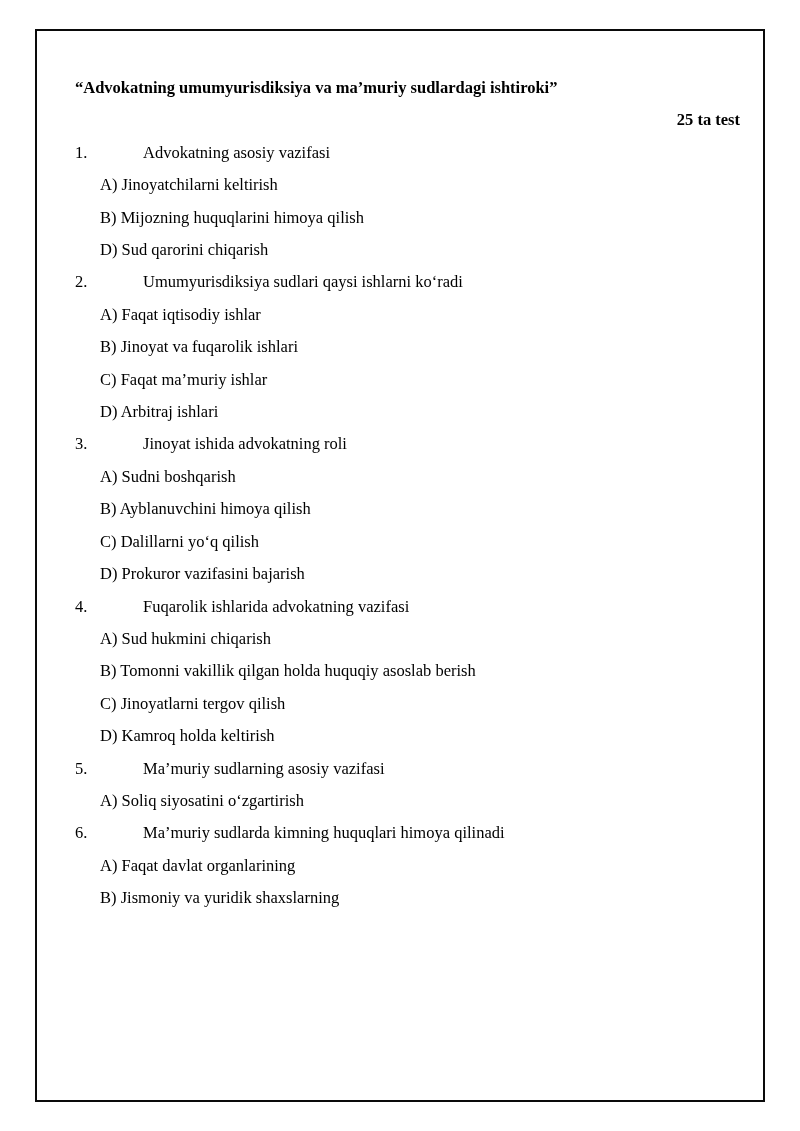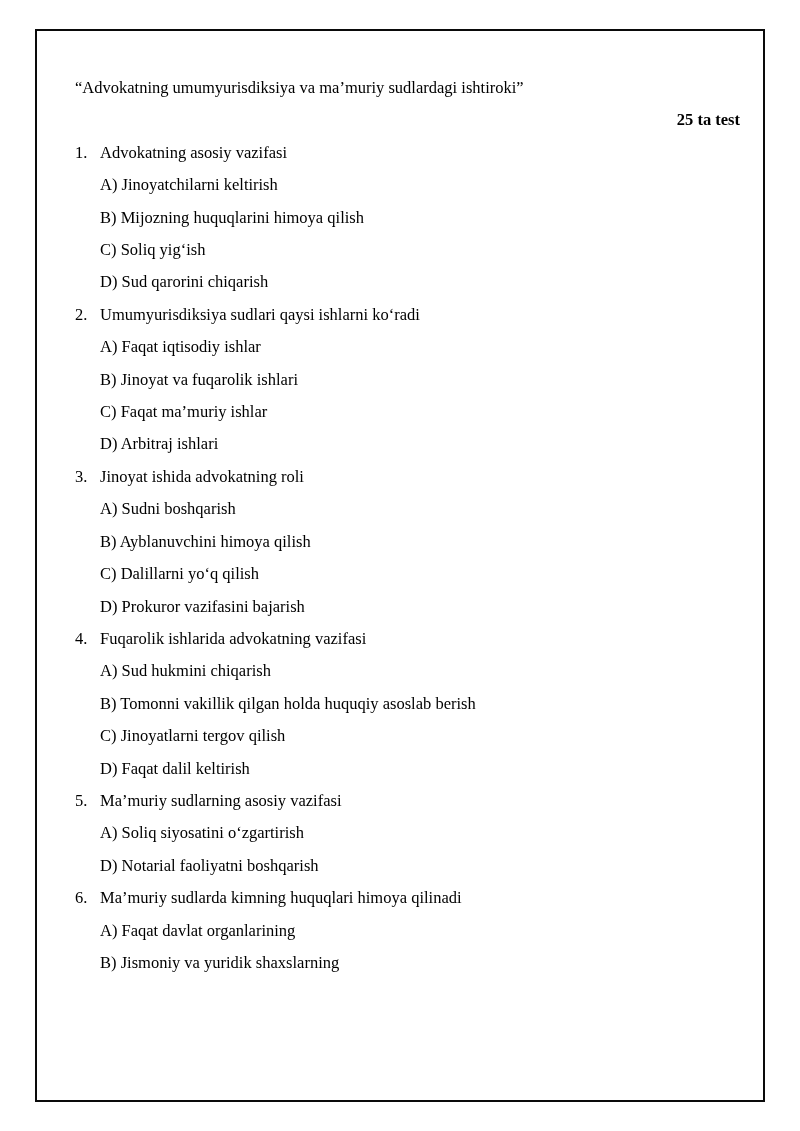--- a/index.html
+++ b/index.html
@@ -28,21 +28,21 @@
   .content {
     position: absolute;
     left: 75px;
     top: 72px;
     right: 60px;
     font-size: 16.5px;
     line-height: 32.4px;
   }
   .title {
     margin: 0;
-    font-weight: normal;
+    font-weight: bold;
   }
   .subtitle {
     margin: 0;
     font-weight: bold;
     text-align: right;
   }
   .question-list {
     margin: 0;
     padding: 0;
   }
@@ -53,20 +53,21 @@
     display: flex;
     align-items: baseline;
   }
   .q-num {
     display: inline-block;
     width: 25px;
     flex: 0 0 25px;
   }
   .q-text {
     flex: 1;
+    margin-left: 43px;
   }
   .option {
     padding-left: 25px;
   }
 </style>
 </head>
 <body>
 
 <div class="page">
   <div class="page-border"></div>
@@ -74,21 +75,20 @@
     <p class="title">“Advokatning umumyurisdiksiya va ma’muriy sudlardagi ishtiroki”</p>
     <p class="subtitle">25 ta test</p>
     <div class="question-list" id="question-list">
         <div class="question">
           <div class="q-line">
             <span class="q-num">1.</span>
             <span class="q-text">Advokatning asosiy vazifasi</span>
           </div>
           <div class="option">A) Jinoyatchilarni keltirish</div>
           <div class="option">B) Mijozning huquqlarini himoya qilish</div>
-          <div class="option">C) Soliq yig‘ish</div>
           <div class="option">D) Sud qarorini chiqarish</div>
         </div>
         <div class="question">
           <div class="q-line">
             <span class="q-num">2.</span>
             <span class="q-text">Umumyurisdiksiya sudlari qaysi ishlarni ko‘radi</span>
           </div>
           <div class="option">A) Faqat iqtisodiy ishlar</div>
           <div class="option">B) Jinoyat va fuqarolik ishlari</div>
           <div class="option">C) Faqat ma’muriy ishlar</div>
@@ -105,29 +105,28 @@
           <div class="option">D) Prokuror vazifasini bajarish</div>
         </div>
         <div class="question">
           <div class="q-line">
             <span class="q-num">4.</span>
             <span class="q-text">Fuqarolik ishlarida advokatning vazifasi</span>
           </div>
           <div class="option">A) Sud hukmini chiqarish</div>
           <div class="option">B) Tomonni vakillik qilgan holda huquqiy asoslab berish</div>
           <div class="option">C) Jinoyatlarni tergov qilish</div>
-          <div class="option">D) Faqat dalil keltirish</div>
+          <div class="option">D) Kamroq holda keltirish</div>
         </div>
         <div class="question">
           <div class="q-line">
             <span class="q-num">5.</span>
             <span class="q-text">Ma’muriy sudlarning asosiy vazifasi</span>
           </div>
           <div class="option">A) Soliq siyosatini o‘zgartirish</div>
-          <div class="option">D) Notarial faoliyatni boshqarish</div>
         </div>
         <div class="question">
           <div class="q-line">
             <span class="q-num">6.</span>
             <span class="q-text">Ma’muriy sudlarda kimning huquqlari himoya qilinadi</span>
           </div>
           <div class="option">A) Faqat davlat organlarining</div>
           <div class="option">B) Jismoniy va yuridik shaxslarning</div>
         </div>
       </div>

